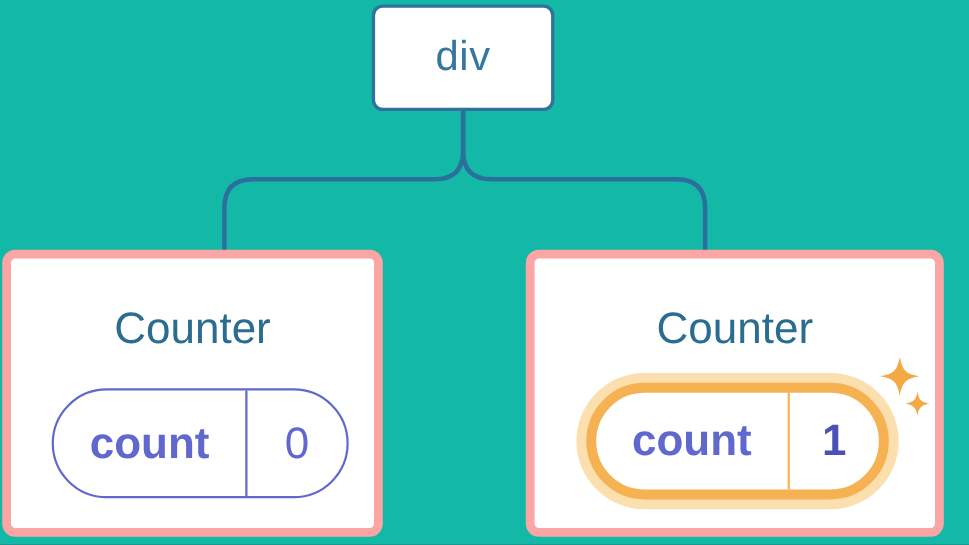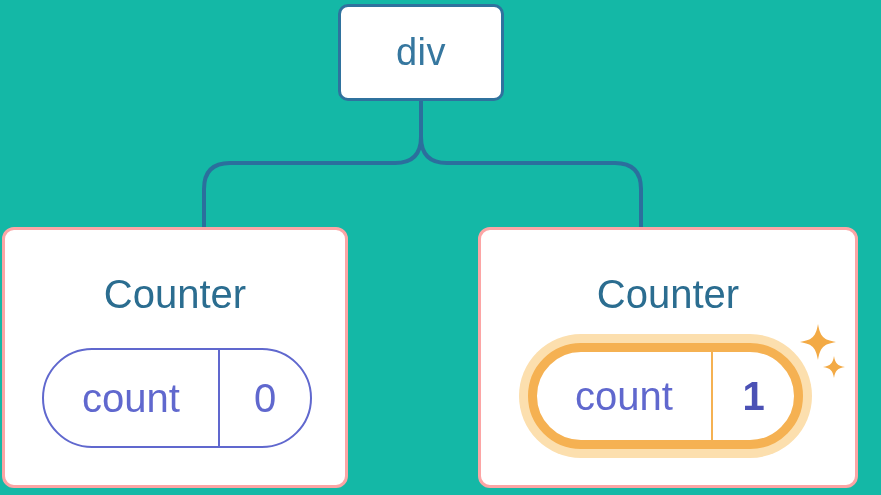--- a/index.html
+++ b/index.html
@@ -42,21 +42,21 @@
     font-size: 38px;
     font-weight: 500;
     letter-spacing: 0.5px;
   }
   .card {
     position: absolute;
     top: 227px;
     height: 261px;
     box-sizing: border-box;
     background: #ffffff;
-    border: 3px solid #fca5a5;
+    border: 8px solid #fca5a5;
     border-radius: 12px;
   }
   .card.left  { left: 2px;   width: 346px; }
   .card.right { left: 478px; width: 380px; }
   .card .title {
     margin-top: 42px;
     text-align: center;
     color: #2b6d90;
     font-size: 40px;
     font-weight: 500;
@@ -79,20 +79,21 @@
     left: 47px; top: 113px;
     width: 275px; height: 106px;
     border: 9px solid #f5b152;
     box-shadow: 0 0 0 9px #fcdfae;
   }
   .pill .seg-key {
     width: 174px;
     display: flex;
     align-items: center;
     justify-content: center;
+    font-weight: bold;
   }
   .pill.plain .seg-key     { border-right: 2px solid #6068ce; }
   .pill.highlight .seg-key { border-right: 2px solid #f5b152; }
   .pill .seg-val {
     flex: 1;
     display: flex;
     align-items: center;
     justify-content: center;
   }
   .state-key, .state-val {

